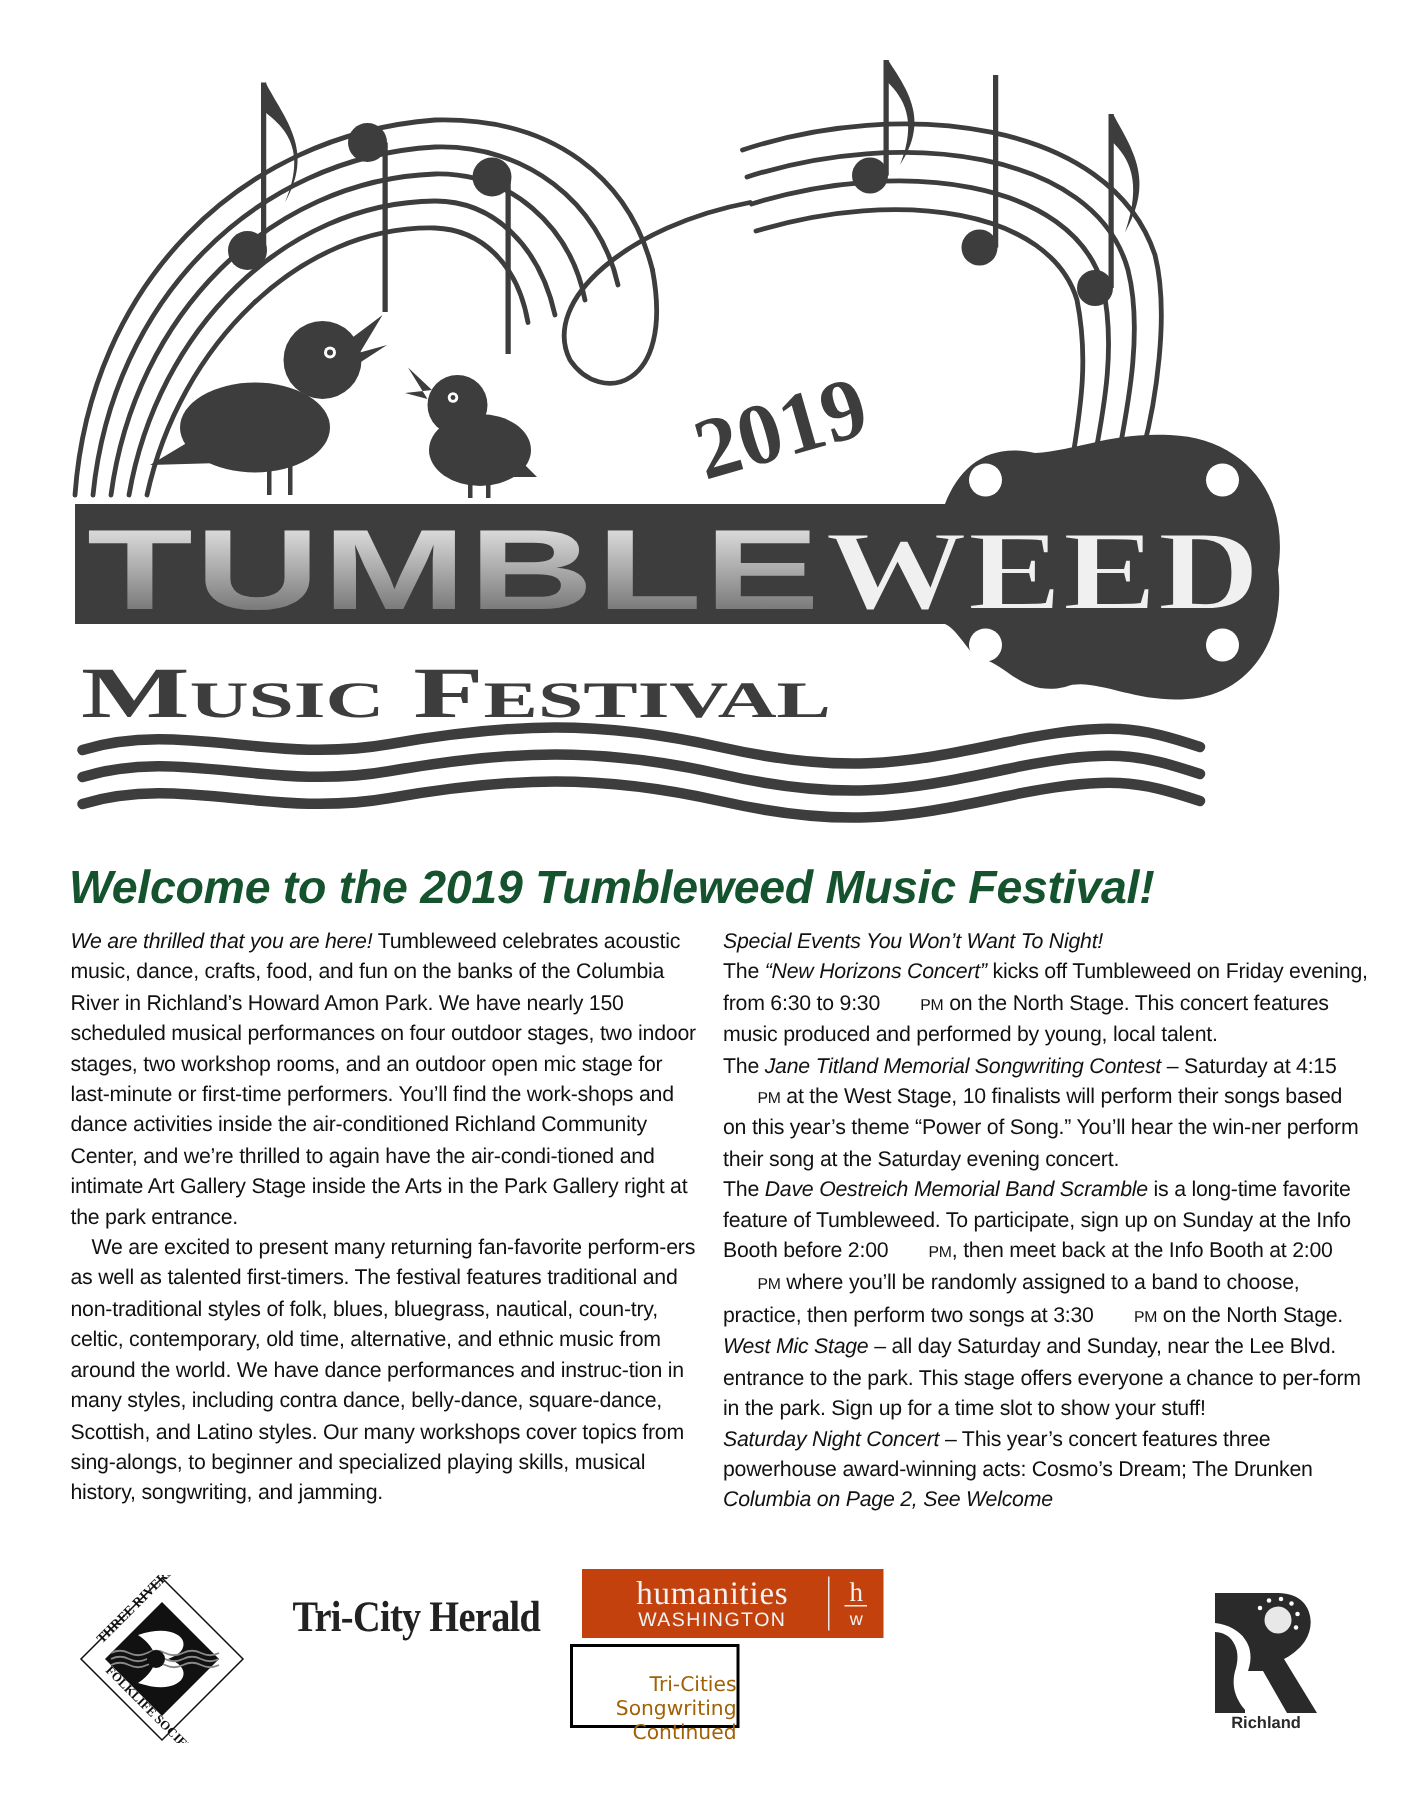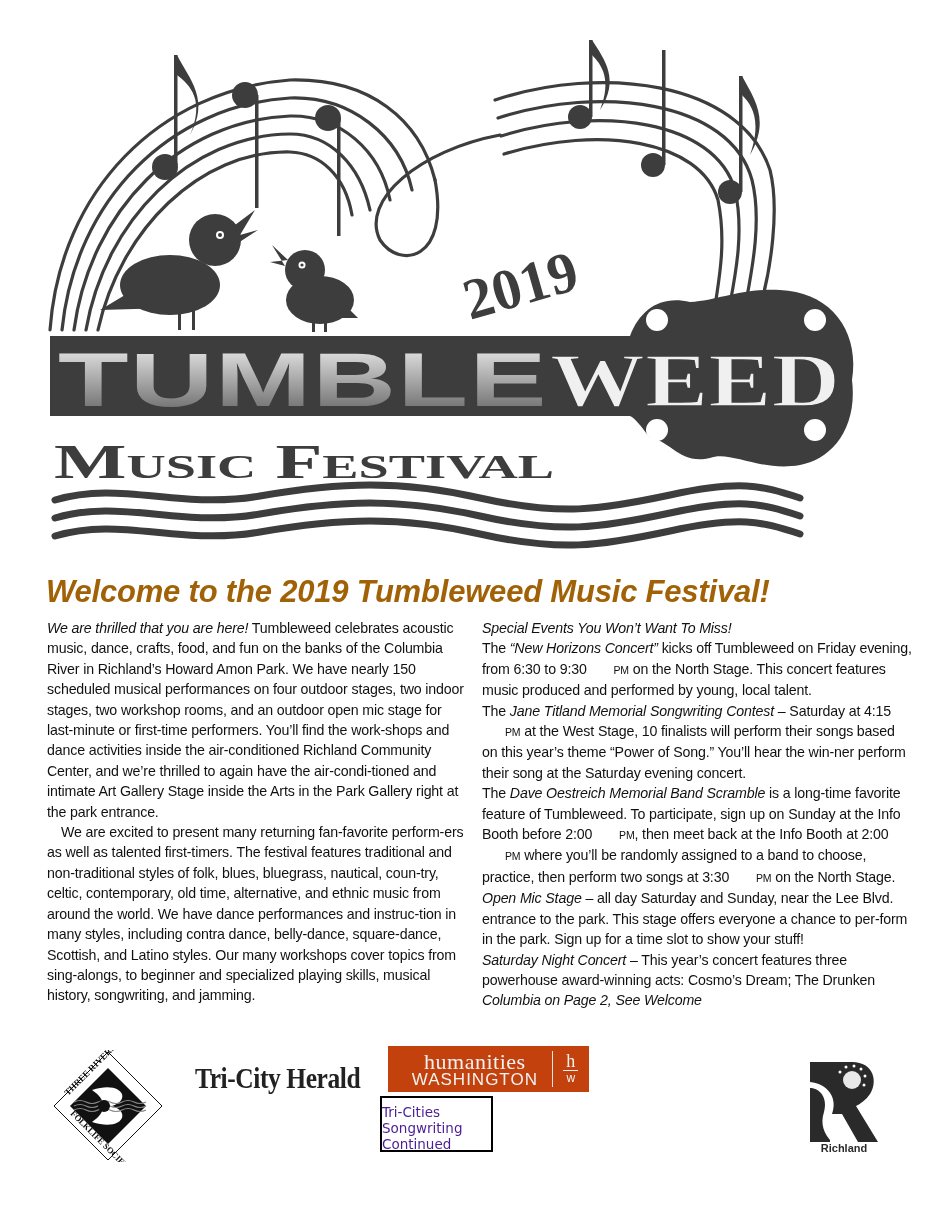--- a/index.html
+++ b/index.html
@@ -1,38 +1,38 @@
 <!DOCTYPE html>
 <html><head>
 <meta charset="utf-8">
 <style>
   html, body { margin:0; padding:0; background:#ffffff; }
   body { width:934px; height:1209px; position:relative; overflow:hidden; font-family:"Liberation Sans", sans-serif; color:#111; }
   .logo { position:absolute; left:40px; top:40px; width:860px; height:520px; }
-  .headline { position:absolute; left:46px; top:574px; font-family:"Liberation Sans", sans-serif; font-weight:bold; font-style:italic; font-size:31px; letter-spacing:-0.2px; color:#a16207; margin:0; white-space:nowrap; }
+  .headline { position:absolute; left:46px; top:574px; font-family:"Liberation Sans", sans-serif; font-weight:bold; font-style:italic; font-size:31px; letter-spacing:-0.2px; color:#14532d; margin:0; white-space:nowrap; }
   .col { position:absolute; top:618px; width:420px; font-size:14.2px; line-height:20.4px; color:#111; text-align:left; letter-spacing:-0.15px; }
   .col-left { left:47px; }
   .col-right { left:482px; width:430px; }
   .col p { margin:0; }
   .indent { text-indent:14px; }
   .bi { font-weight:normal; font-style:italic; }
   .it { font-style:italic; }
   .sc { font-size:10.5px;padding-left:23px; }
   .sponsor { position:absolute; }
   .three-rivers { left:52px; top:1050px; width:112px; height:112px; }
   .tch { left:195px; top:1062px; font-family:"Liberation Serif", serif; font-weight:bold; font-size:29px; letter-spacing:-0.5px; color:#222; transform:scaleX(0.88); transform-origin:left; white-space:nowrap; }
   .hum { left:388px; top:1046px; width:201px; height:46px; background:#c2410c; color:#fff; display:flex; align-items:center; }
   .hum-text { padding-left:20px; width:140px; text-align:center; }
   .hum-line1 { font-family:"Liberation Serif", serif; font-size:22px; line-height:22px; letter-spacing:0.5px; color:#f2f2f2; }
-  .hum-line2 { font-family:"Liberation Sans", sans-serif; font-size:17px; line-height:14px; letter-spacing:1px; color:#f2f2f2; }
+  .hum-line2 { font-family:"Liberation Sans", sans-serif; font-size:13px; line-height:14px; letter-spacing:1px; color:#f2f2f2; }
   .hum-sep { width:1px; height:36px; background:#e6e6e6; margin-left:10px; }
   .hum-hw { width:38px; text-align:center; color:#f2f2f2; }
   .hum-h { font-family:"Liberation Serif", serif; font-size:18px; line-height:18px; border-bottom:1px solid #f2f2f2; display:inline-block; padding:0 3px; }
   .hum-w { font-family:"Liberation Sans", sans-serif; font-size:12px; line-height:15px; }
-  .tcib { left:380px; top:1096px; width:113px; height:56px; border:2px solid #000; box-sizing:border-box; text-align:left; font-family:"DejaVu Sans", sans-serif; font-size:13.5px; line-height:16px; padding-top:6px; color:#4c1d95; }
+  .tcib { left:380px; top:1096px; width:113px; height:56px; border:2px solid #000; box-sizing:border-box; text-align:right; font-family:"DejaVu Sans", sans-serif; font-size:13.5px; line-height:16px; padding-top:17px; color:#a16207; }
   .richland { left:808px; top:1058px; width:72px; height:96px; }
 </style>
 </head>
 <body>
 
 <svg class="logo" viewBox="0 0 860 520" xmlns="http://www.w3.org/2000/svg">
   <defs>
     <linearGradient id="tg" x1="0" y1="0" x2="0" y2="1">
       <stop offset="0" stop-color="#f6f6f6"></stop>
       <stop offset="1" stop-color="#5c5c5c"></stop>
@@ -112,25 +112,25 @@
 </svg>
 
 <h1 class="headline">Welcome to the 2019 Tumbleweed Music Festival!</h1>
 
 <div class="col col-left">
   <p><span class="bi">We are thrilled that you are here!</span><span> Tumbleweed celebrates acoustic music, dance, crafts, food, and fun on the banks of the Columbia River in Richland’s Howard Amon Park. We have nearly 150 scheduled musical performances on four outdoor stages, two indoor stages, two workshop rooms, and an outdoor open mic stage for last-minute or first-time performers. You’ll find the work-shops and dance activities inside the air-conditioned Richland Community Center, and we’re thrilled to again have the air-condi-tioned and intimate Art Gallery Stage inside the Arts in the Park Gallery right at the park entrance.</span></p>
   <p class="indent">We are excited to present many returning fan-favorite perform-ers as well as talented first-timers. The festival features traditional and non-traditional styles of folk, blues, bluegrass, nautical, coun-try, celtic, contemporary, old time, alternative, and ethnic music from around the world. We have dance performances and instruc-tion in many styles, including contra dance,  belly-dance, square-dance, Scottish, and Latino styles. Our many workshops cover topics from sing-alongs, to beginner and specialized playing skills, musical history, songwriting, and jamming.</p>
 </div>
 
 <div class="col col-right">
-  <p class="bi">Special Events You Won’t Want To Miss!</p>
+  <p class="bi">Special Events You Won’t Want To Night!</p>
   <p><span>The </span><span class="bi">“New Horizons Concert”</span><span> kicks off Tumbleweed on Friday evening, from 6:30 to 9:30 </span><span class="sc">PM</span><span> on the North Stage. This concert features music produced and performed by young, local talent.</span></p>
   <p><span>The </span><span class="bi">Jane Titland Memorial Songwriting Contest</span><span> – Saturday at 4:15 </span><span class="sc">PM</span><span> at the West Stage, 10 finalists will perform their songs based on this year’s theme “Power of Song.” You’ll hear the win-ner perform their song at the Saturday evening concert.</span></p>
   <p><span>The </span><span class="bi">Dave Oestreich Memorial Band Scramble</span><span> is a long-time favorite feature of Tumbleweed. To participate, sign up on Sunday at the Info Booth before 2:00 </span><span class="sc">PM</span><span>, then meet back at the Info Booth at 2:00 </span><span class="sc">PM</span><span> where you’ll be randomly assigned to a band to choose, practice, then perform two songs at 3:30 </span><span class="sc">PM</span><span> on the North Stage.</span></p>
-  <p><span class="bi">Open Mic Stage</span><span> – all day Saturday and Sunday, near the Lee Blvd. entrance to the park. This stage offers everyone a chance to per-form in the park. Sign up for a time slot to show your stuff!</span></p>
+  <p><span class="bi">West Mic Stage</span><span> – all day Saturday and Sunday, near the Lee Blvd. entrance to the park. This stage offers everyone a chance to per-form in the park. Sign up for a time slot to show your stuff!</span></p>
   <p><span class="bi">Saturday Night Concert</span><span> – This year’s concert features three powerhouse award-winning acts: Cosmo’s Dream; The Drunken</span></p>
   <p class="it">Columbia on Page 2, See Welcome</p>
 </div>
 
 <svg class="sponsor three-rivers" viewBox="0 0 112 112" xmlns="http://www.w3.org/2000/svg">
   <polygon points="56,2 110,56 56,110 2,56" fill="#fff" stroke="#111" stroke-width="1"></polygon>
   <polygon points="56,18 94,56 56,94 18,56" fill="#111"></polygon>
   <path d="M40 40 C 70 30, 80 50, 60 56 C 80 62, 70 82, 40 72 C 55 62, 55 50, 40 40 Z" fill="#fff"></path>
   <g fill="none" stroke="#888" stroke-width="1.2">
     <path d="M22 52 q 6 -3 12 0 t 12 0 t 12 0 t 12 0 t 12 0 t 12 0"></path>

